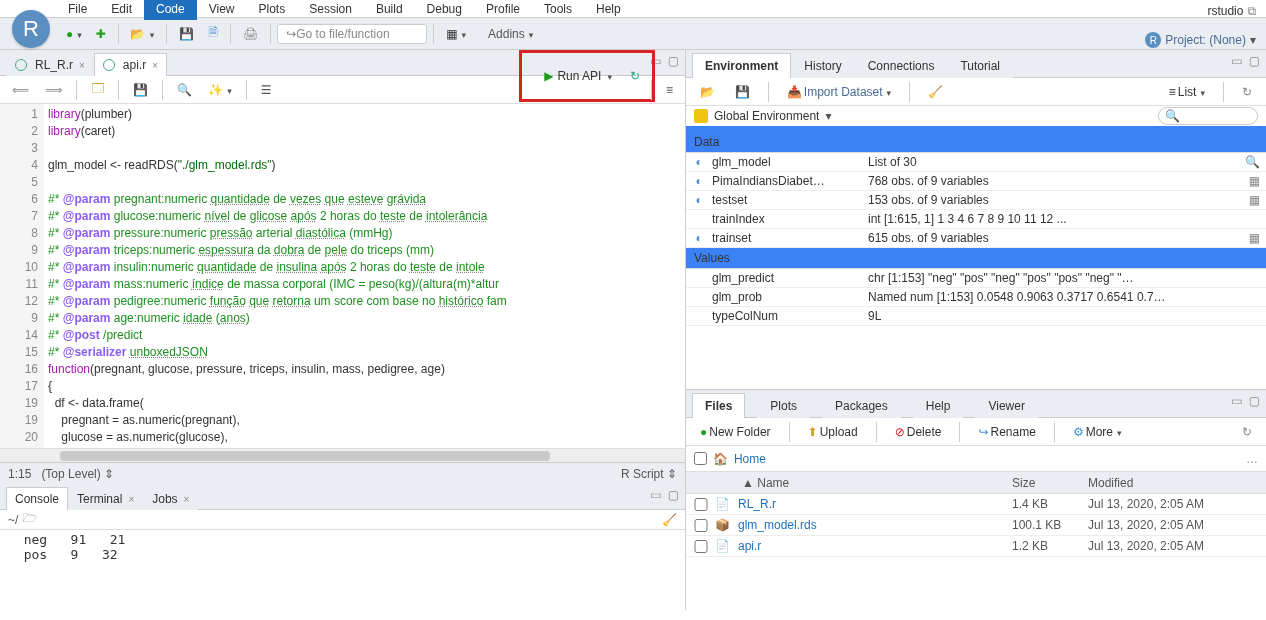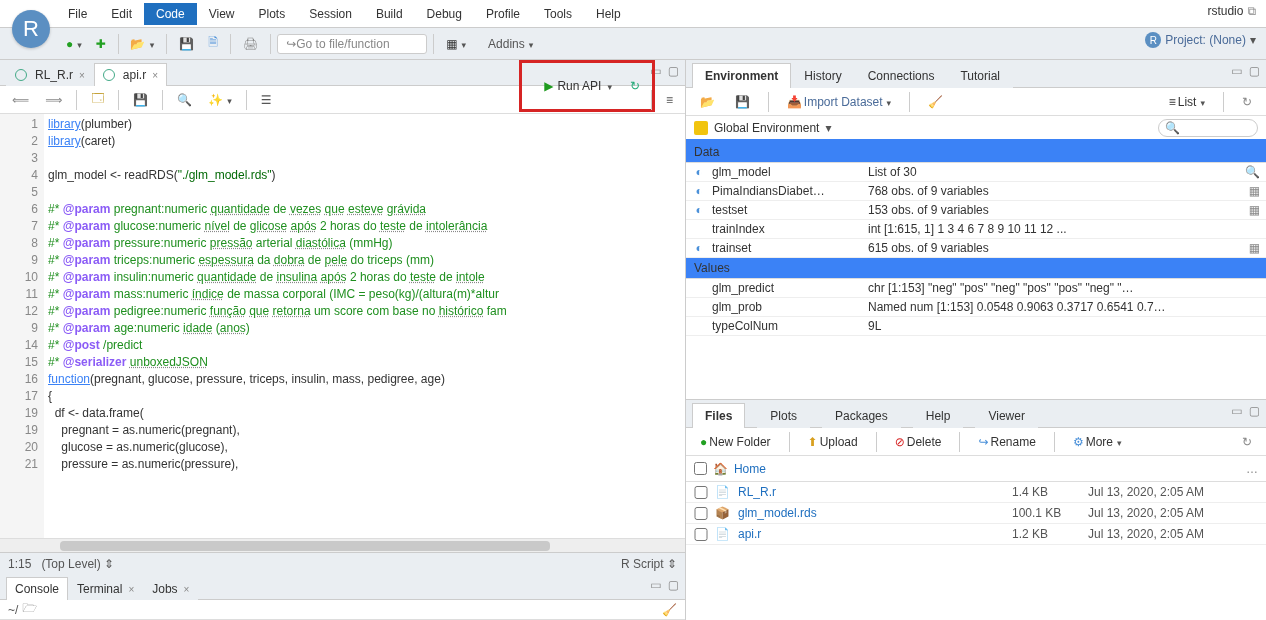--- a/index.html
+++ b/index.html
@@ -1,17 +1,17 @@
 <!DOCTYPE html>
 <html><head>
 <meta charset="utf-8">
 <style>
 * { margin:0; padding:0; box-sizing:border-box; font-family:"Segoe UI","Lucida Grande",Verdana,sans-serif; font-size:12px; }
 body { background:#fff; color:#333; width:1266px; height:620px; overflow:hidden; position:relative; }
-.menubar { height:28px; background:#fff; border-bottom:1px solid #ccc; display:flex; align-items:center; padding-left:6px; }
+.menubar { height:18px; background:#fff; border-bottom:1px solid #ccc; display:flex; align-items:center; padding-left:6px; }
 .r-logo { width:38px; height:38px; border-radius:50%; background:#5b8fc2; color:#fff; display:flex; align-items:center; justify-content:center; font-size:22px; font-weight:300; margin-right:10px; position:absolute; left:12px; top:10px; z-index:10; box-shadow:0 1px 3px rgba(0,0,0,0.2);}
 .menubar .menus { display:flex; margin-left:50px; }
 .menubar .menu-item { padding:4px 12px; cursor:pointer; color:#333; }
 .menubar .menu-item.active { background:#1f6fbf; color:#fff; }
 .top-right { position:absolute; right:10px; top:4px; display:flex; align-items:center; gap:4px; color:#333;}
 .toolbar { height:32px; background:#eaeef2; border-bottom:1px solid #ccc; display:flex; align-items:center; padding-left:60px; gap:2px; }
 .tbtn { padding:2px 6px; cursor:pointer; display:flex; align-items:center; gap:2px; }
 .tbtn .caret::after { content:"▾"; font-size:9px; color:#555; margin-left:2px;}
 .sep { width:1px; height:20px; background:#ccc; margin:0 4px; }
 .goto { display:flex; align-items:center; border:1px solid #ccc; background:#fff; border-radius:3px; padding:2px 8px; width:150px; color:#888;}
@@ -25,38 +25,38 @@
 .tab .close { color:#888; font-size:10px; margin-left:2px;}
 .pane-controls { position:absolute; right:6px; top:4px; display:flex; gap:6px; color:#888;}
 .src-toolbar { height:28px; background:#fff; border-bottom:1px solid #ddd; display:flex; align-items:center; padding:0 6px; gap:4px; position:relative;}
 .src-toolbar .right-tools { position:absolute; right:6px; display:flex; align-items:center; gap:4px;}
 .runbox { border:3px solid #d62424; padding:2px 6px; display:flex; align-items:center; gap:6px; position:absolute; right:30px; top:-26px; height:52px; width:136px; justify-content:flex-end;}
 .runapi { color:#333; display:flex; align-items:center; gap:4px;}
 .runapi .play { color:#1f9b1f; }
 .editor { flex:1; display:flex; overflow:hidden; position:relative; font-family:Consolas,Menlo,monospace; font-size:13px; line-height:17px;}
 .gutter { width:44px; background:#f5f5f5; color:#888; text-align:right; padding:2px 6px 0 0; user-select:none;}
 .code { flex:1; padding:2px 0 0 4px; white-space:pre; color:#333; overflow:auto;}
-.code .kw { color:#3b82f6;text-decoration:underline; }
+.code .kw { color:#a21caf; }
 .code .str { color:#036a07; }
 .code .cmt { color:#1f8f1f; }
 .code .param { color:#8b5cf6; font-weight:bold;}
 .code .under { text-decoration:underline dotted; text-decoration-color:#888;}
 .hscroll { height:14px; background:#eee; border-top:1px solid #ddd; position:relative;}
 .hscroll .thumb { position:absolute; left:60px; width:490px; height:10px; top:2px; background:#c9c9c9; border-radius:4px;}
 .status { height:22px; background:#eaeef2; border-top:1px solid #ccc; display:flex; align-items:center; padding:0 8px; font-size:11px; color:#555; justify-content:space-between;}
 .console-pane { height:80px; display:flex; flex-direction:column;}
 .console-body { flex:1; font-family:Consolas,Menlo,monospace; font-size:13px; padding:2px 8px; color:#333; white-space:pre;}
 .right-top { height:340px; display:flex; flex-direction:column; border-bottom:1px solid #ccc;}
 .right-bot { flex:1; display:flex; flex-direction:column;}
 .pane-hdr { height:28px; background:#eaeef2; border-bottom:1px solid #ccc; display:flex; align-items:flex-end; position:relative;}
 .pane-hdr .tab { padding:5px 12px;}
 .pane-hdr .tab.active { font-weight:bold; }
 .subtoolbar { height:28px; background:#fff; border-bottom:1px solid #ddd; display:flex; align-items:center; padding:0 8px; gap:8px; position:relative;}
 .subtoolbar .right-tools { position:absolute; right:8px; display:flex; align-items:center; gap:8px;}
-.scopebar { height:26px; background:#fff; border-bottom:3px solid #3b82f6; display:flex; align-items:center; padding:0 8px; gap:6px;}
+.scopebar { height:26px; background:#fff; border-bottom:6px solid #3b82f6; display:flex; align-items:center; padding:0 8px; gap:6px;}
 .scope-icon { width:14px;height:14px; background:#f1c40f; border-radius:2px;}
 .search-mini { border:1px solid #ccc; border-radius:10px; padding:1px 6px; color:#888; width:100px; background:#fff;}
 .env-section { background:#3b82f6; padding:3px 8px; font-size:12px; color:#333; border-bottom:1px solid #ddd;}
 .env-table { flex:1; overflow:auto; background:#fff;}
 .env-row { display:flex; align-items:center; border-bottom:1px solid #eee; padding:2px 6px; gap:6px; font-family:Consolas,Menlo,monospace; font-size:12px;}
 .env-row .ico { width:14px; text-align:center; color:#4a90d9;}
 .env-row .name { width:150px; overflow:hidden; text-overflow:ellipsis; white-space:nowrap;}
 .env-row .val { flex:1; overflow:hidden; text-overflow:ellipsis; white-space:nowrap;}
 .env-row .act { color:#888;}
 .crumb { height:26px; display:flex; align-items:center; padding:0 8px; gap:6px; border-bottom:1px solid #ddd; background:#fff;}
@@ -203,20 +203,24 @@
       <div class="pane-controls">
         <span>▭</span>
         <span>▢</span>
       </div>
     </div>
     <div style="height:20px;border-bottom:1px solid #ddd;display:flex;align-items:center;padding:0 8px;font-family:Consolas,monospace;color:#555;position:relative">
       <span>~/</span>
       <span style="margin-left:4px;color:#888">🗁</span>
       <span style="position:absolute;right:8px;color:#888">🧹</span>
     </div>
+    <div class="console-pane">
+      <div class="console-body" id="console-body">  neg   91   21
+  pos   9   32</div>
+    </div>
   </div>
 
   <div class="right">
     <div class="right-top">
       <div class="pane-hdr">
         <div id="env-tabs" style="display:flex;margin-left:6px;">
             <div class="tab active">Environment</div>
             <div class="tab">History</div>
             <div class="tab">Connections</div>
             <div class="tab">Tutorial</div>
@@ -344,20 +348,26 @@
           <span class="tbtn" style="color:#888">↻</span>
         </div>
       </div>
       <div class="crumb">
         <input type="checkbox" style="">
         <span style="color:#d62424">🏠</span>
         <span style="color:#1f6fbf">Home</span>
         <span style="flex:1"></span>
         <span style="color:#888">…</span>
       </div>
+      <div class="file-hdr">
+        <span style="width:14px"></span>
+        <span class="col-name">▲ <span>Name</span></span>
+        <span class="col-size">Size</span>
+        <span class="col-mod">Modified</span>
+      </div>
       <div id="file-rows">
           <div class="file-row">
             <input type="checkbox" class="cb" style="">
             <span class="ico">📄</span>
             <span class="fname">RL_R.r</span>
             <span class="fsize">1.4 KB</span>
             <span class="fmod">Jul 13, 2020, 2:05 AM</span>
           </div>
           <div class="file-row">
             <input type="checkbox" class="cb" style="">

